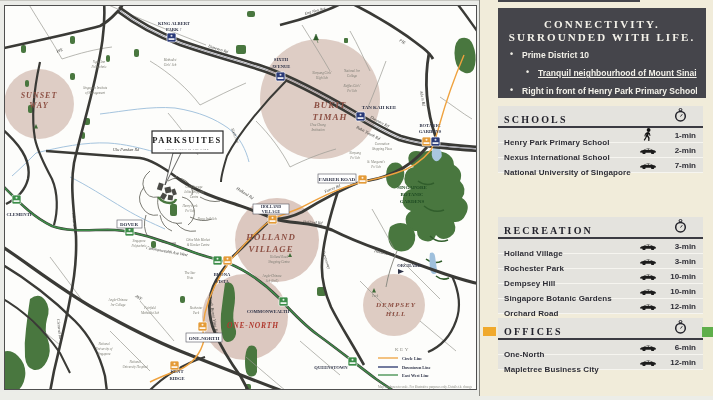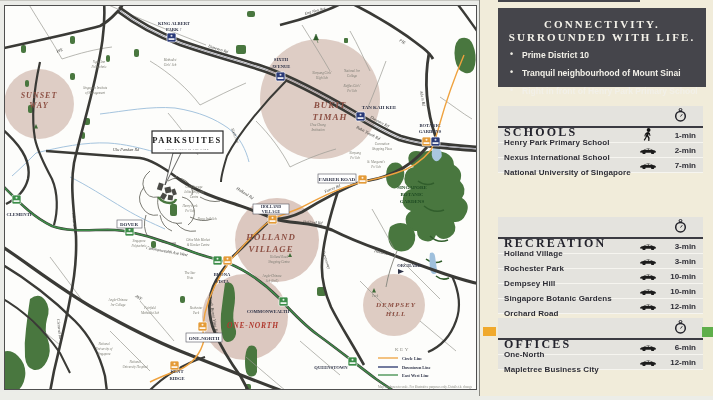--- a/index.html
+++ b/index.html
@@ -1,21 +1,21 @@
 <!DOCTYPE html>
 <html><head>
 <meta charset="utf-8">
 <style>
   html,body{margin:0;padding:0;overflow:hidden;}
   body{width:713px;height:400px;overflow:hidden;position:relative;background:#ecede8;font-family:"Liberation Sans",sans-serif;}
   #map{position:absolute;left:0;top:0;width:479px;height:391px;background:#fdfdfb;border-top:1px solid #c8c8c2;}
   #panel{position:absolute;left:479px;top:0;width:233px;height:396px;background:#f1ecda;border-left:1px solid #8a8a84;}
   .sect{position:absolute;left:18px;width:205px;background:#e4e3de;}
   .shead{position:relative;height:20px;border-bottom:2px solid #3b3b42;}
-  .shead .t{position:absolute;left:6px;top:19px;font-family:"Liberation Serif",serif;font-weight:bold;font-size:12px;letter-spacing:2.2px;color:#23232c;}
+  .shead .t{position:absolute;left:6px;top:8px;font-family:"Liberation Serif",serif;font-weight:bold;font-size:10px;letter-spacing:2.2px;color:#23232c;}
   .row{position:relative;height:14px;border-bottom:1px solid #f6f5f0;font-size:8px;font-weight:bold;color:#2d2d35;white-space:nowrap;}
   .row .n{position:absolute;left:6px;top:10px;letter-spacing:0.1px;}
   .row .tm{position:absolute;right:7px;top:3px;}
   .row svg{position:absolute;}
   .bull{position:absolute;left:12px;color:#f2f0e8;font-size:8.5px;font-weight:bold;white-space:nowrap;}
   .bull:before{content:"•";position:absolute;left:-12px;top:-1px;font-size:9px;}
 </style>
 </head>
 <body>
 <svg width="0" height="0" style="position:absolute">
@@ -413,26 +413,26 @@
   </g>
 
   <rect x="4.5" y="4.5" width="472" height="384" fill="none" stroke="#4f4f4f" stroke-width="1"></rect>
 </svg>
 </div>
 
 <div id="panel">
 
   <div style="position:absolute;left:18px;top:0;width:142px;height:2px;background:#45454b;"></div>
 
-  <div style="position:absolute;left:18px;top:8px;width:208px;height:79px;background:#45454b;">
+  <div style="position:absolute;left:18px;top:8px;width:208px;height:90px;background:#45454b;">
     <div style="position:absolute;left:0;top:10px;width:100%;text-align:center;font-family:'Liberation Serif',serif;font-weight:bold;font-size:11px;letter-spacing:2.1px;color:#f4f2ea;line-height:13px;">CONNECTIVITY.<br>SURROUNDED WITH LIFE.</div>
 
     <div class="bull" style="left:24px;top:42px;">Prime District 10</div>
 
-    <div class="bull" style="left:24px;top:60px;">Tranquil neighbourhood of Mount Sinai</div>
+    <div class="bull" style="left:40px;top:60px;text-decoration:underline;">Tranquil neighbourhood of Mount Sinai</div>
 
     <div class="bull" style="left:24px;top:78px;">Right in front of Henry Park Primary School</div>
   </div>
 
   <div class="sect" style="top:106px;">
     <div class="shead">
         <span class="t">SCHOOLS</span>
       <svg width="14" height="15" style="position:absolute;right:15px;top:2px">
           <use href="#stopw"></use>
         </svg>

